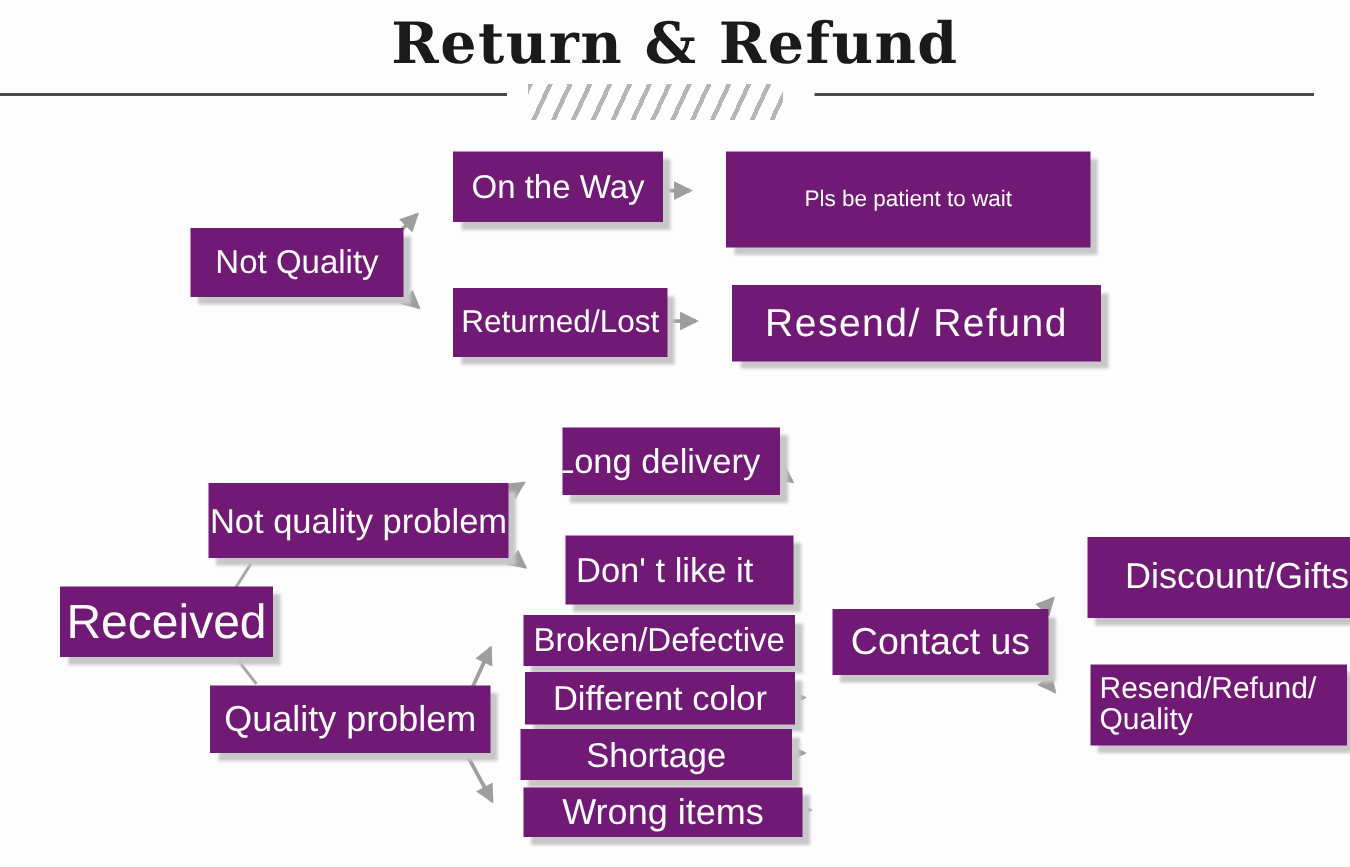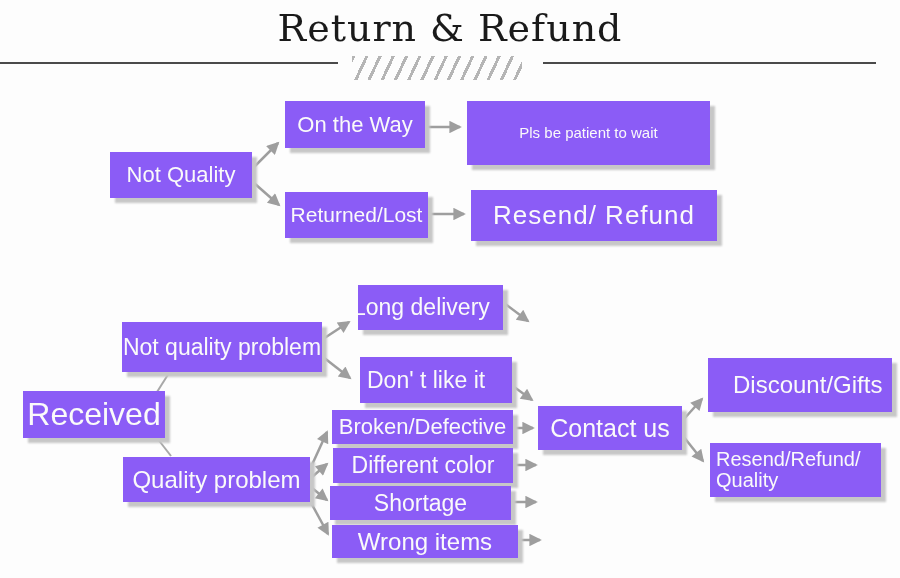--- a/index.html
+++ b/index.html
@@ -2,35 +2,36 @@
 <html><head>
 <meta charset="utf-8">
 <style>
   html,body{margin:0;padding:0;background:#ffffff;}
   #stage{
     position:relative;width:900px;height:578px;background:#fdfdfd;overflow:hidden;
     font-family:"Liberation Sans", sans-serif;
   }
   .title{
     position:absolute;left:0;top:6px;width:900px;text-align:center;
-    font-family:"DejaVu Serif", serif;font-weight:normal;font-size:38px;color:#1a1a1a;
+    font-family:"DejaVu Serif", serif;font-weight:bold;font-size:38px;color:#1a1a1a;
     letter-spacing:1px;
   }
   .rule{position:absolute;top:62px;height:2px;background:#4a4a4a;}
   .rule.left{left:0;width:338px;}
   .rule.right{left:543px;width:333px;}
   .hatch{
     position:absolute;left:352px;top:56px;width:170px;height:24px;
     background:repeating-linear-gradient(115deg,#b5b5b5 0 3px,transparent 3px 12px);
   }
   .node{
-    position:absolute;background:#8b5cf6;color:#fafafa;
+    position:absolute;background:#701a75;color:#fafafa;
     display:flex;align-items:center;justify-content:center;
     box-shadow:5px 5px 2px #c7c7c7;line-height:1.05;white-space:nowrap;
     overflow:hidden;
+    margin-left:17px;
   }
   .node.left{justify-content:flex-start;}
   .node .stack{display:block;white-space:normal;}
   svg.edges{position:absolute;left:0;top:0;pointer-events:none;}
   svg.edges line{stroke:#9e9e9e;stroke-width:2.5;}
   svg.edges line.plain{stroke:#a8a8a8;stroke-width:2;}
 </style>
 </head>
 <body>
 

